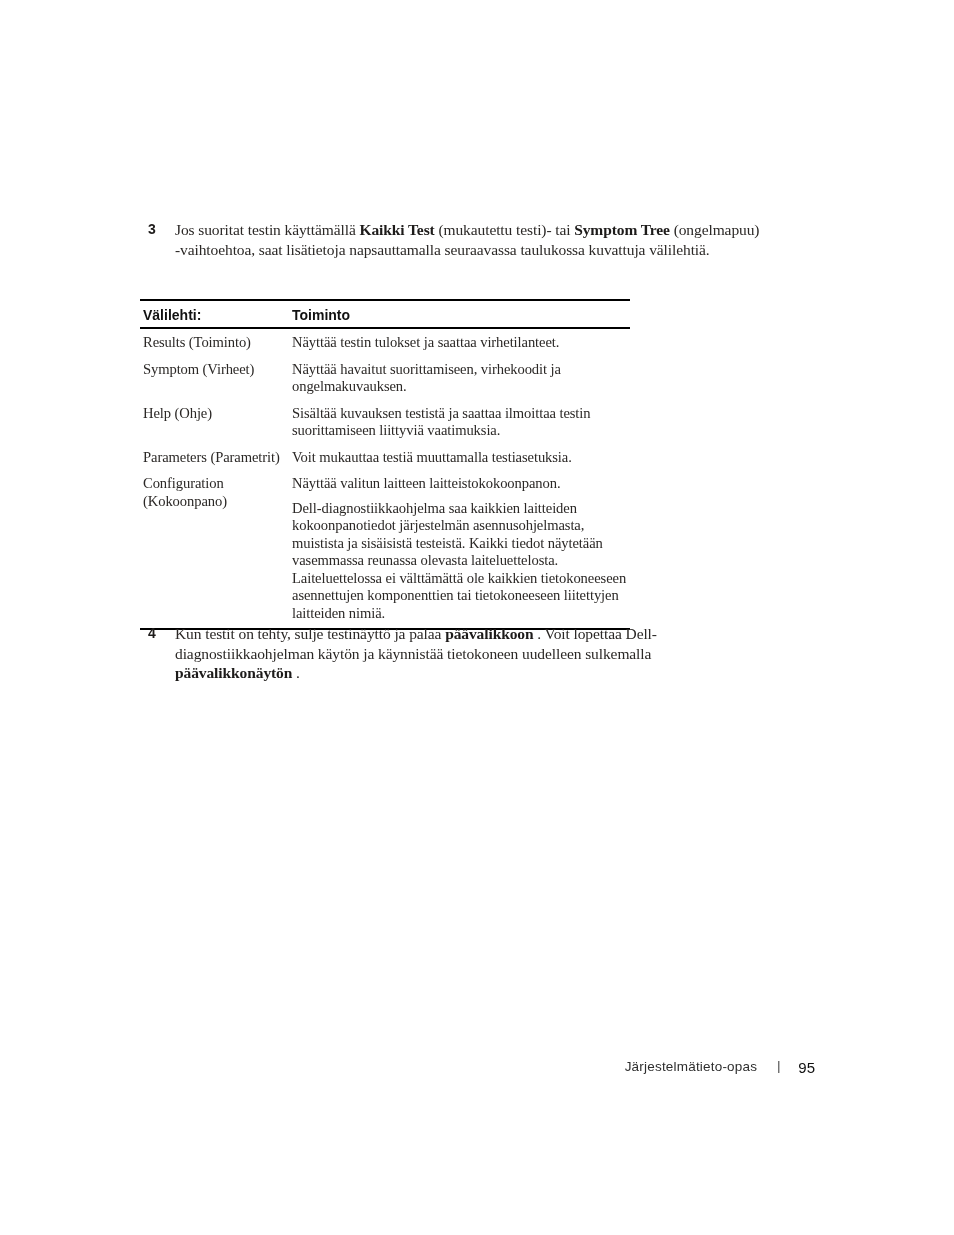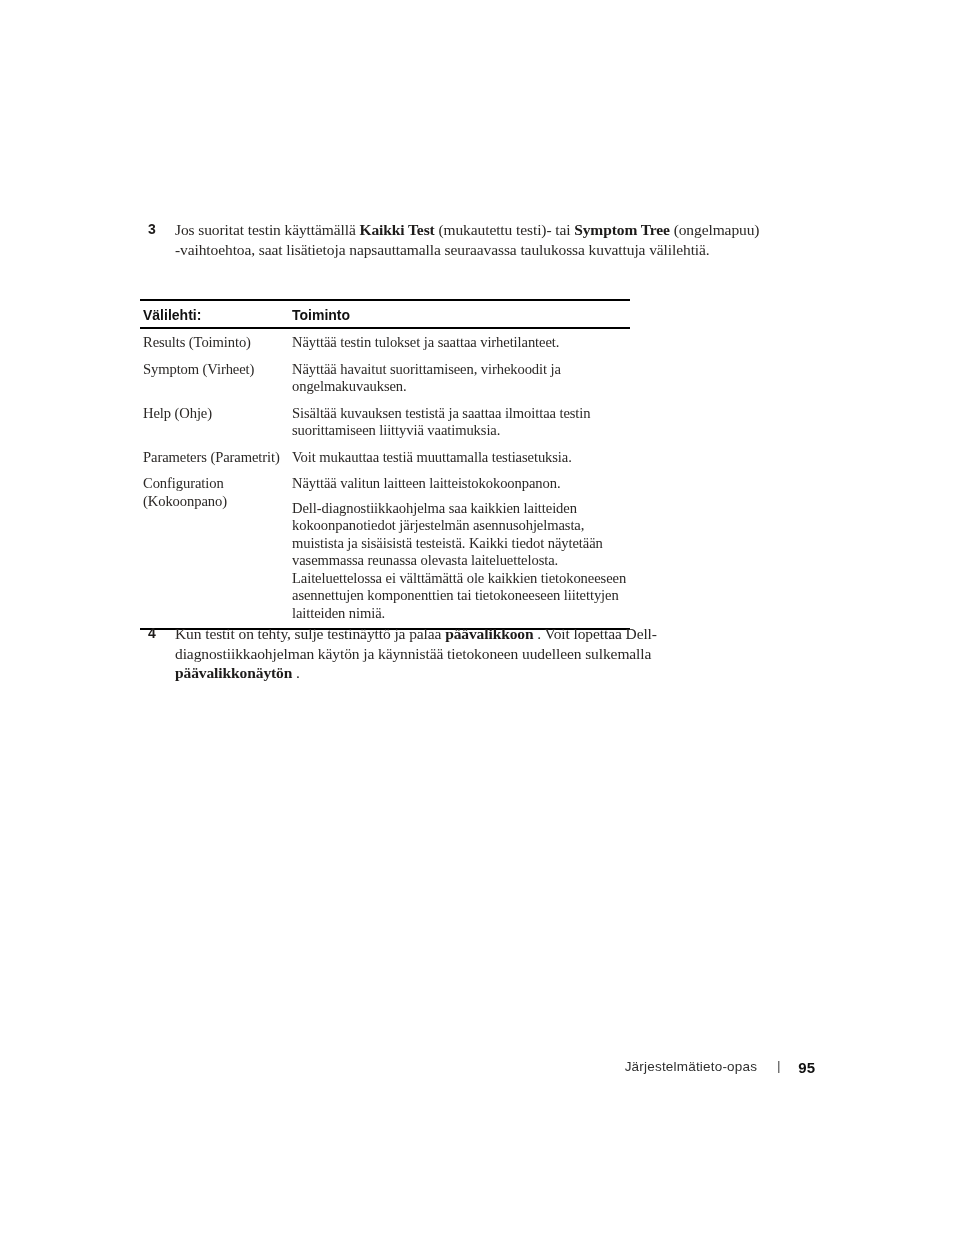--- a/index.html
+++ b/index.html
@@ -102,21 +102,21 @@
     color: #2e2e2e;
     letter-spacing: 0.2px;
   }
   .footer .separator {
     font-size: 12px;
     color: #2e2e2e;
     margin: 0 18px 0 20px;
   }
   .footer .page-num {
     font-size: 15px;
-    font-weight: bold;
+    font-weight: normal;
     color: #111;
   }
 </style>
 </head>
 <body>
 
 <div class="page">
 
   <div class="step step-3">
     <span class="step-num">3</span>

